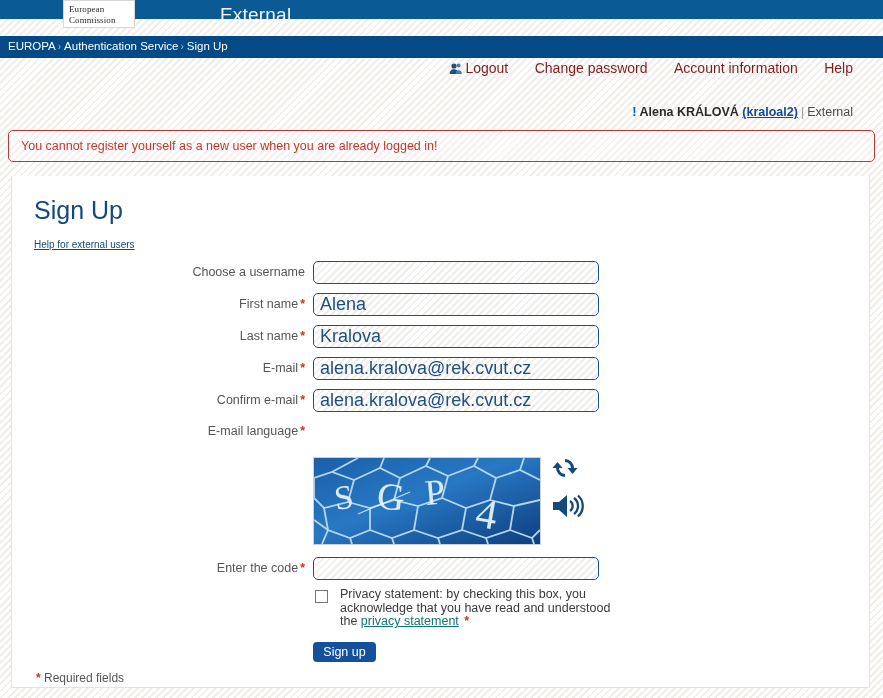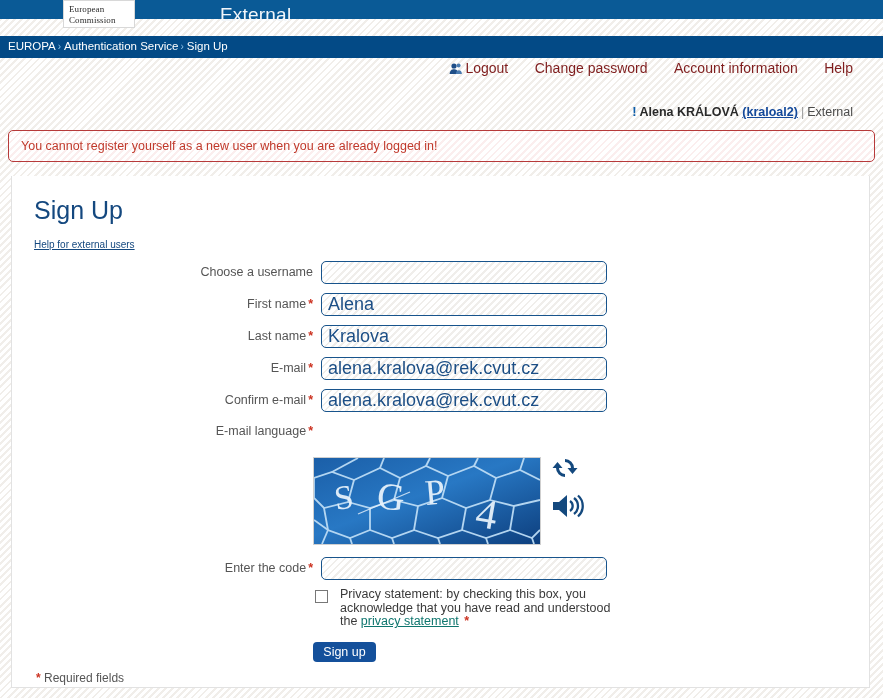--- a/index.html
+++ b/index.html
@@ -146,21 +146,21 @@
     position: absolute; left: 34px; top: 239px;
     font-size: 10px;
     color: #14487f;
     text-decoration: underline;
     cursor: pointer;
   }
 
   
   .frow {
     position: absolute;
-    left: 8px; width: 700px;
+    left: 0; width: 700px;
     height: 26px;
   }
   .flabel {
     position: absolute;
     left: 0; width: 305px;
     text-align: right;
     font-size: 12.5px;
     color: #555555;
     padding-top: 4px;
   }

